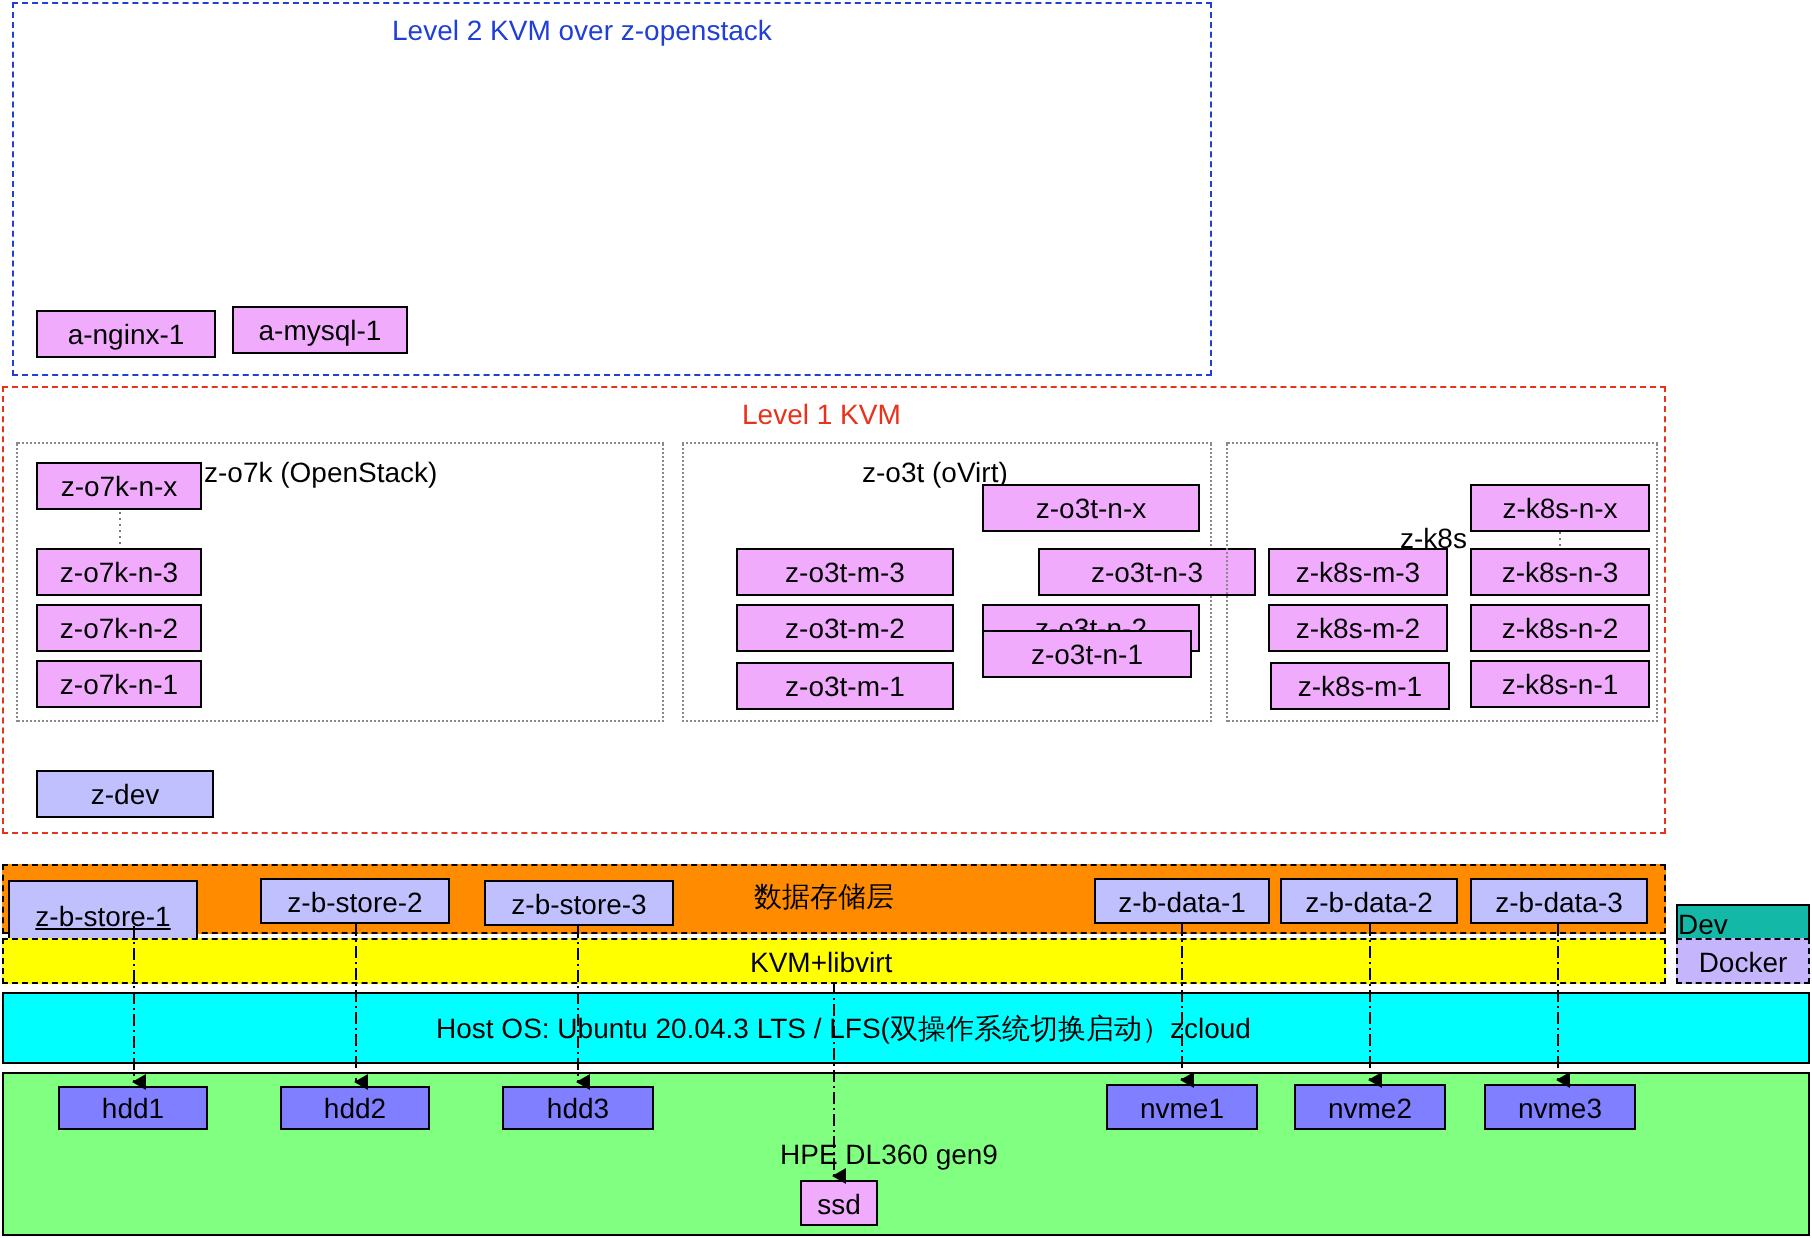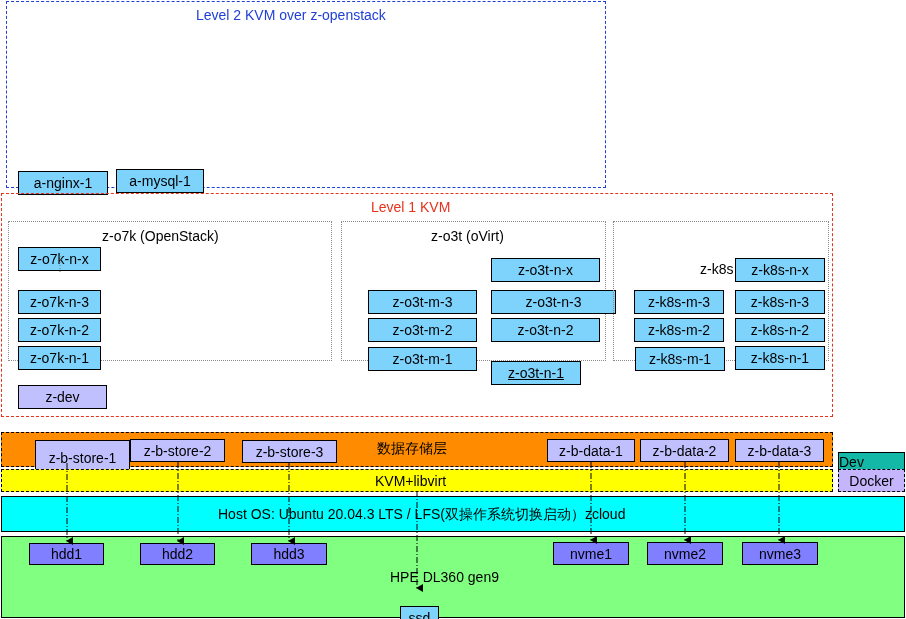--- a/index.html
+++ b/index.html
@@ -6,21 +6,21 @@
     body { width: 906px; height: 619px; position: relative; overflow: hidden;
            font-family: "Liberation Sans", "DejaVu Sans", sans-serif; }
     .abs { position: absolute; box-sizing: border-box; }
     .frame-l2 { border: 1px dashed #1f3fd6; }
     .frame-l1 { border: 1px dashed #e8321c; }
     .group { border: 1px dotted #8a8a8a; }
     .title { position: absolute; font-size: 14px; white-space: nowrap; }
     .node { position: absolute; box-sizing: border-box; border: 1px solid #000;
             font-size: 14px; color: #000; display: flex; align-items: center;
             justify-content: center; white-space: nowrap; }
-    .yellow { background: #7dd3fc; margin-top: 16px; }
+    .yellow { background: #f0abfc; }
     .lavender { background: #c0c0ff; }
     .blue { background: #7f7fff; }
     .layer { position: absolute; box-sizing: border-box; font-size: 14px;
              display: flex; align-items: center; }
     .dashed { border: 1px dashed #000; }
     .solid { border: 1px solid #000; }
     svg.overlay { position: absolute; left: 0; top: 0; pointer-events: none; }
   </style>
 </head>
 <body>
@@ -37,41 +37,41 @@
 <div class="title" style="left:102px;top:228px;">z-o7k (OpenStack)</div>
 <div class="node yellow" style="left:18px;top:231px;width:83px;height:24px;">z-o7k-n-x</div>
 <div class="node yellow" style="left:18px;top:274px;width:83px;height:24px;">z-o7k-n-3</div>
 <div class="node yellow" style="left:18px;top:302px;width:83px;height:24px;">z-o7k-n-2</div>
 <div class="node yellow" style="left:18px;top:330px;width:83px;height:24px;">z-o7k-n-1</div>
 
 <div class="abs group" style="left:341px;top:221px;width:265px;height:140px;"></div>
 <div class="title" style="left:431px;top:228px;">z-o3t (oVirt)</div>
 <div class="node yellow" style="left:491px;top:242px;width:109px;height:24px;">z-o3t-n-x</div>
 <div class="node yellow" style="left:368px;top:274px;width:109px;height:24px;">z-o3t-m-3</div>
-<div class="node yellow" style="left:491px;top:274px;width:125px;height:24px;">z-o3t-n-3</div>
+<div class="node yellow" style="left:519px;top:274px;width:109px;height:24px;">z-o3t-n-3</div>
 <div class="node yellow" style="left:368px;top:302px;width:109px;height:24px;">z-o3t-m-2</div>
 <div class="node yellow" style="left:491px;top:302px;width:109px;height:24px;">z-o3t-n-2</div>
 <div class="node yellow" style="left:368px;top:331px;width:109px;height:24px;">z-o3t-m-1</div>
-<div class="node yellow" style="left:491px;top:345px;width:90px;height:24px;text-decoration:underline;">z-o3t-n-1</div>
+<div class="node yellow" style="left:491px;top:315px;width:105px;height:24px;">z-o3t-n-1</div>
 
 <div class="abs group" style="left:613px;top:221px;width:216px;height:140px;"></div>
 <div class="title" style="left:700px;top:228px;margin-top:33px;">z-k8s</div>
 <div class="node yellow" style="left:735px;top:242px;width:90px;height:24px;">z-k8s-n-x</div>
 <div class="node yellow" style="left:634px;top:274px;width:90px;height:24px;">z-k8s-m-3</div>
 <div class="node yellow" style="left:735px;top:274px;width:90px;height:24px;">z-k8s-n-3</div>
 <div class="node yellow" style="left:634px;top:302px;width:90px;height:24px;">z-k8s-m-2</div>
 <div class="node yellow" style="left:735px;top:302px;width:90px;height:24px;">z-k8s-n-2</div>
 <div class="node yellow" style="left:635px;top:331px;width:90px;height:24px;">z-k8s-m-1</div>
 <div class="node yellow" style="left:735px;top:330px;width:90px;height:24px;">z-k8s-n-1</div>
 
 <div class="node lavender" style="left:18px;top:385px;width:89px;height:24px;">z-dev</div>
 
 <div class="layer dashed" style="left:1px;top:432px;width:832px;height:35px;background:#ff8c00;"></div>
 <div class="title" style="left:377px;top:440px;">数据存储层</div>
-<div class="node lavender" style="left:35px;top:440px;width:95px;height:35px;">z-b-store-1</div>
+<div class="node lavender" style="left:4px;top:440px;width:95px;height:35px;text-decoration:underline;">z-b-store-1</div>
 <div class="node lavender" style="left:130px;top:439px;width:95px;height:23px;">z-b-store-2</div>
 <div class="node lavender" style="left:242px;top:440px;width:95px;height:23px;">z-b-store-3</div>
 <div class="node lavender" style="left:547px;top:439px;width:88px;height:23px;">z-b-data-1</div>
 <div class="node lavender" style="left:640px;top:439px;width:89px;height:23px;">z-b-data-2</div>
 <div class="node lavender" style="left:735px;top:439px;width:89px;height:23px;">z-b-data-3</div>
 
 <div class="layer dashed" style="left:1px;top:469px;width:832px;height:23px;background:#ffff00;"></div>
 <div class="title" style="left:375px;top:473px;">KVM+libvirt</div>
 
 <div class="node" style="left:838px;top:452px;width:67px;height:36px;background:#14b8a6;border:1px solid #000;white-space:normal;text-align:left;line-height:15px;">Dev Studio</div>

